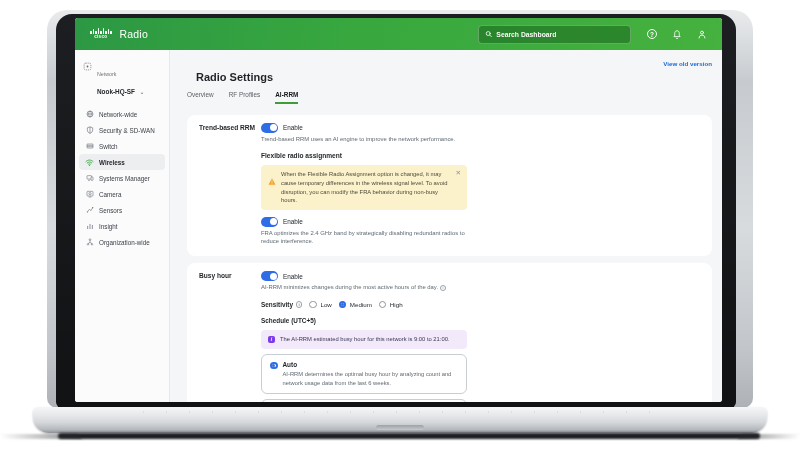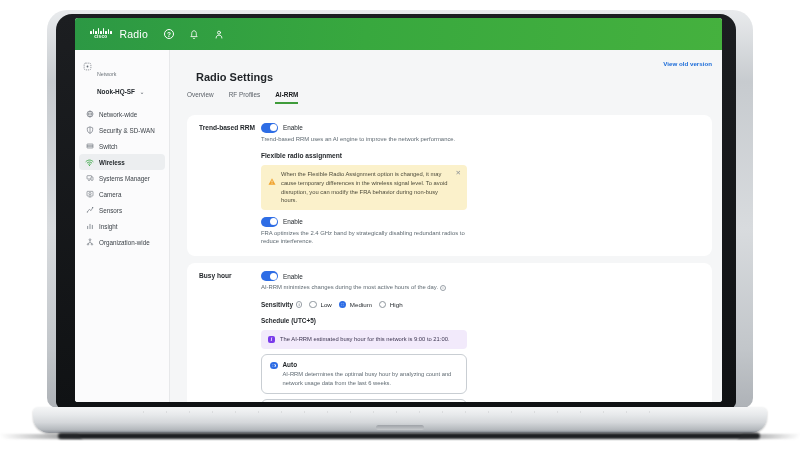--- a/index.html
+++ b/index.html
@@ -132,20 +132,27 @@
               <i style="height:3.5px"></i>
               <i style="height:6px"></i>
               <i style="height:3.5px"></i>
               <i style="height:5px"></i>
               <i style="height:3px"></i>
           </span>
           <span class="logo-cisco">cisco</span>
         </div>
         <span class="brand">Radio</span>
 
+        <div class="searchbox">
+          <svg width="8" height="8" viewBox="0 0 24 24" fill="none" stroke="#ffffff" stroke-width="2.6" stroke-linecap="round">
+            <circle cx="10.5" cy="10.5" r="6.5"></circle>
+              <path d="M15.5 15.5 L21 21"></path>
+          </svg>
+          <input type="text" placeholder="Search Dashboard" style="">
+        </div>
 
         <div class="topbar-icons">
           <span class="help-badge">?</span>
           <svg width="10" height="11" viewBox="0 0 24 24" fill="none" stroke="#ffffff" stroke-width="2" stroke-linejoin="round">
             <path d="M12 3 C8.5 3 6.5 5.8 6.5 9.5 V14 L4.5 17 H19.5 L17.5 14 V9.5 C17.5 5.8 15.5 3 12 3 Z"></path>
             <path d="M10 20 a2 2 0 0 0 4 0"></path>
           </svg>
           <svg width="10" height="11" viewBox="0 0 24 24" fill="none" stroke="#ffffff" stroke-width="2.1" stroke-linecap="round">
             <circle cx="12" cy="7.5" r="3.6"></circle>
               <path d="M5 20.5 C5 15.5 8.2 13.6 12 13.6 C15.8 13.6 19 15.5 19 20.5"></path>

